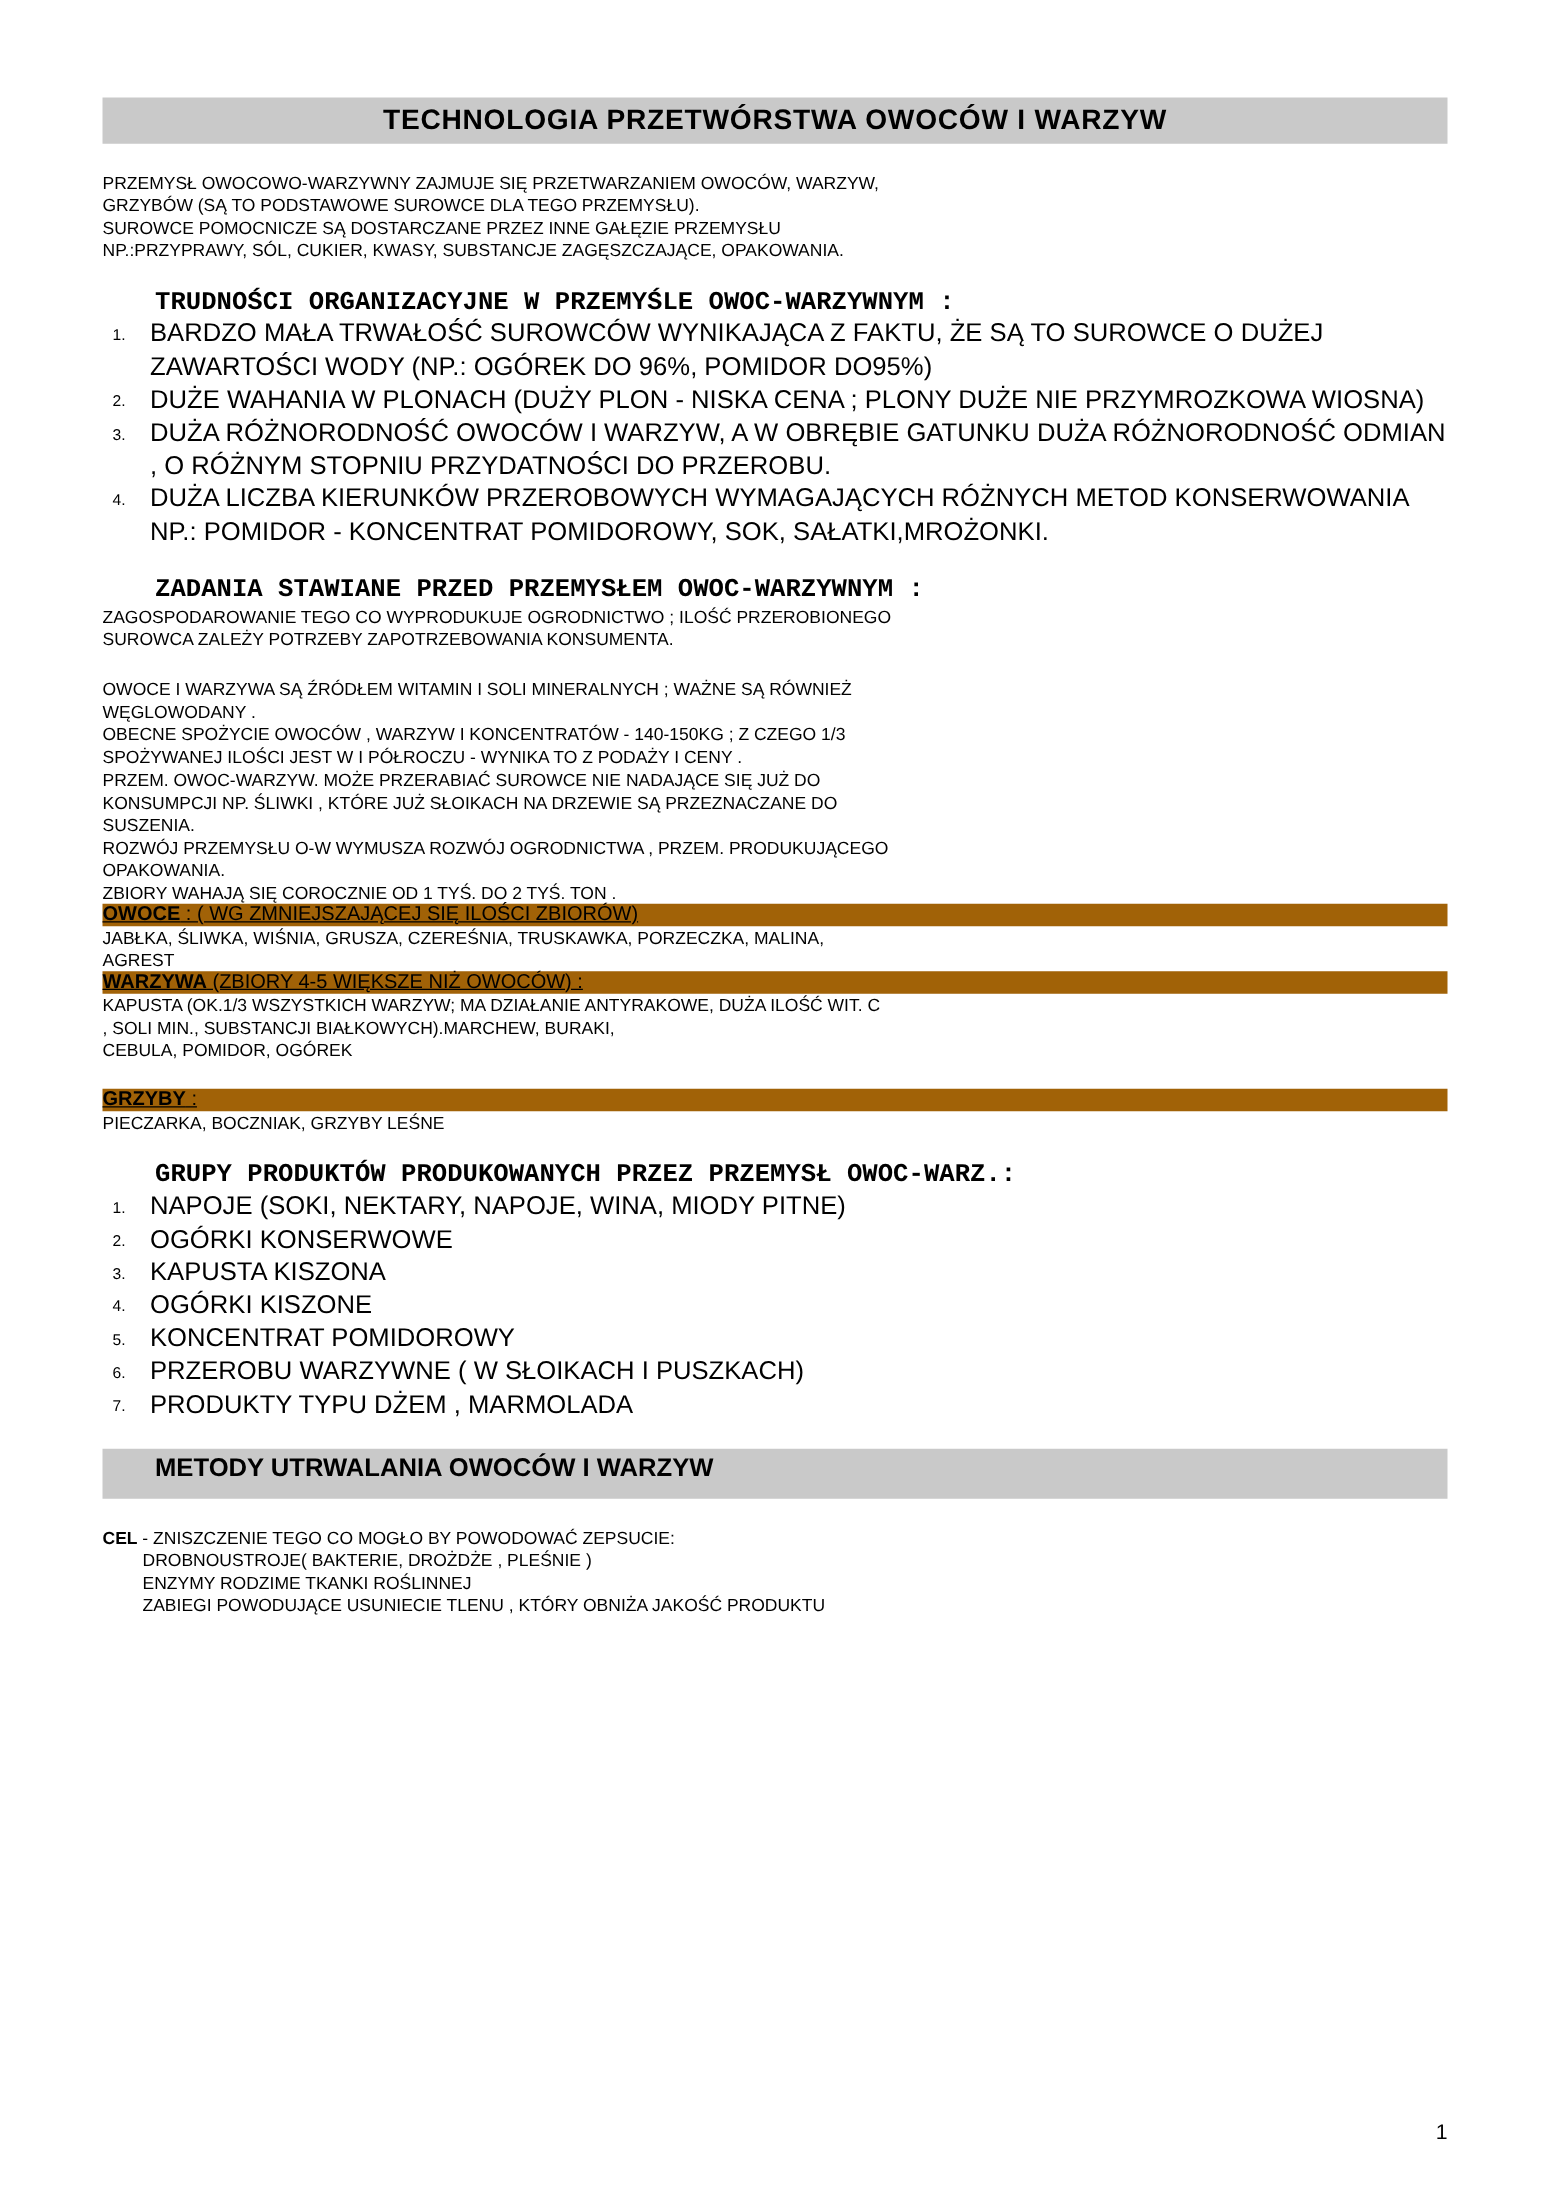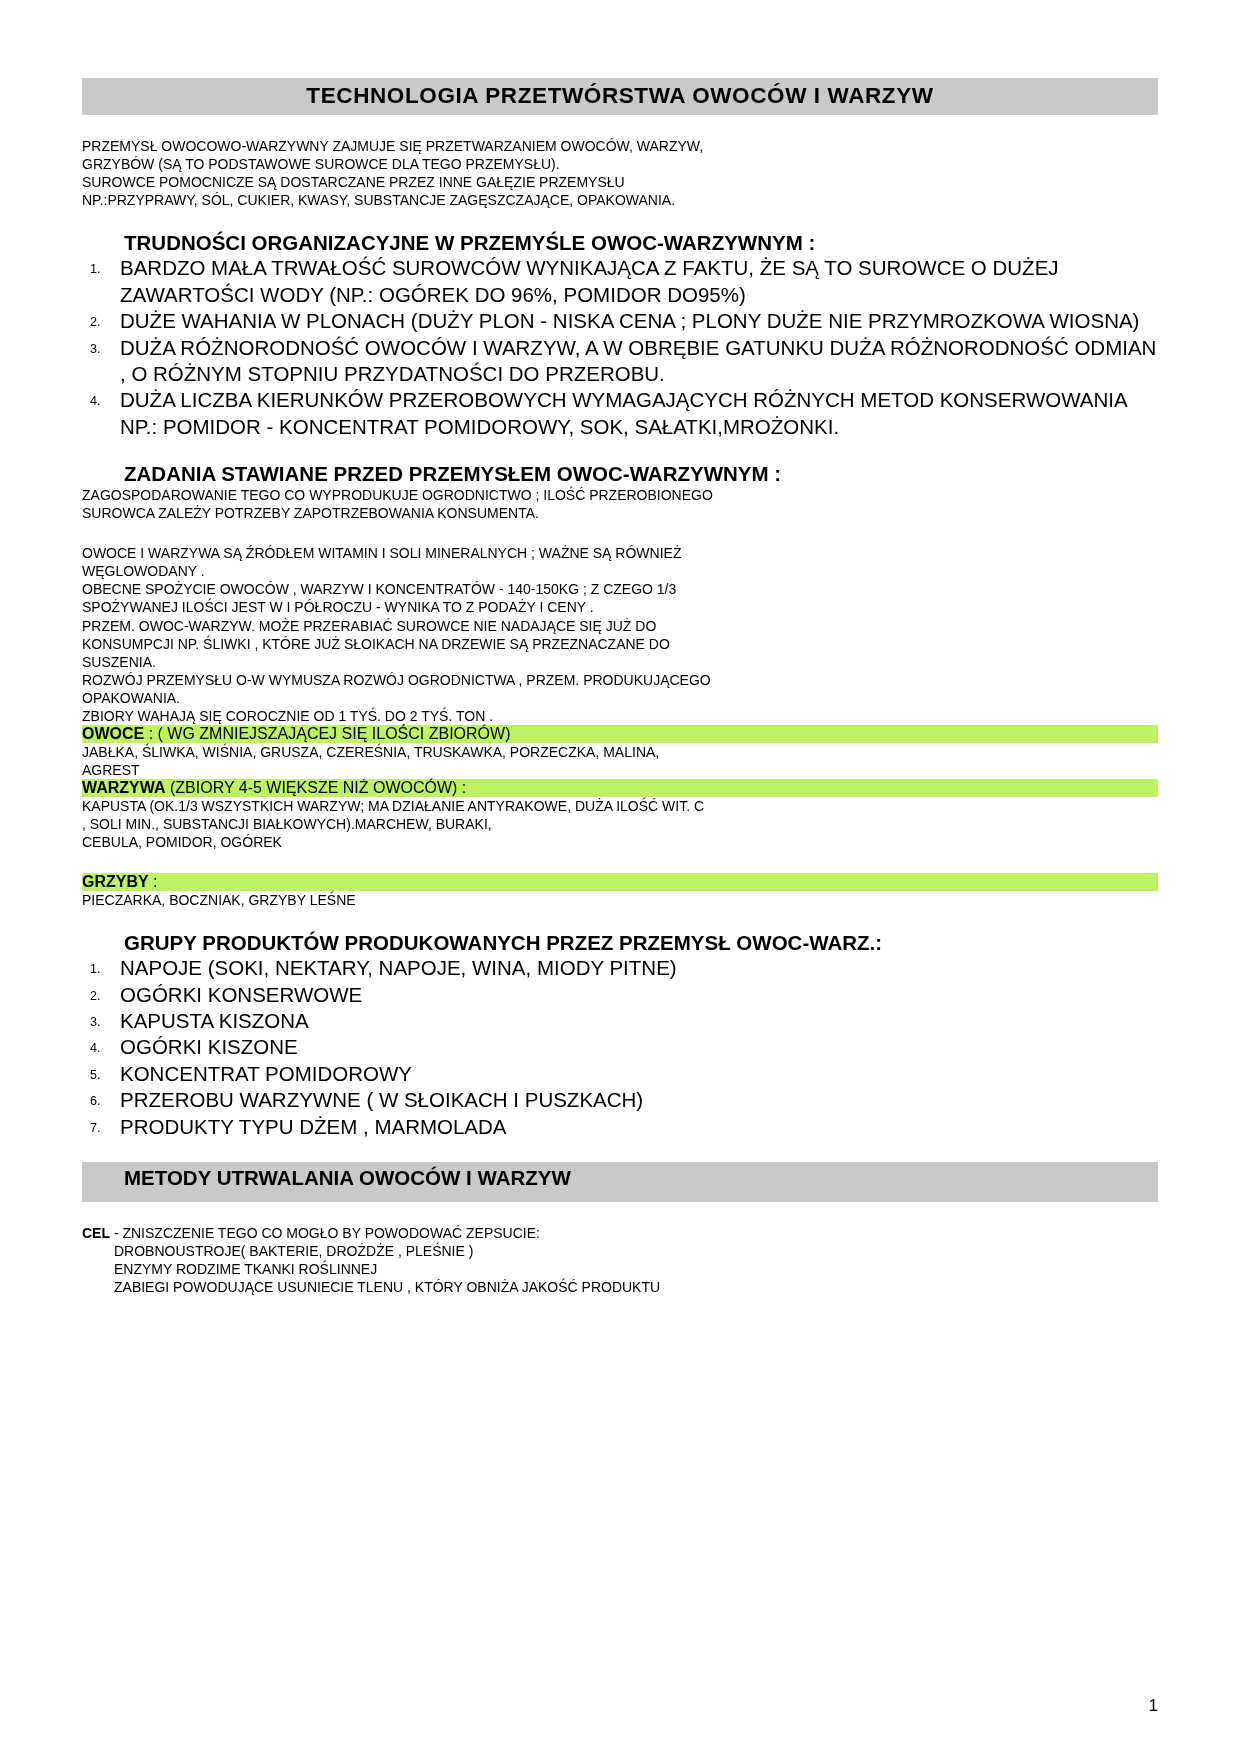--- a/index.html
+++ b/index.html
@@ -35,20 +35,21 @@
     font-size: 14px;
     line-height: 1.29;
   }
   .gap-md { height: 22px; }
   .section-head {
     font-weight: bold;
     font-size: 20.5px;
     text-align: center;
     margin: 0;
     padding: 0;
+    font-family: Liberation Mono, monospace;
   }
   .section-head.indent-left {
     text-align: left;
     padding-left: 42px;
   }
   ol.numlist {
     margin: 0;
     padding: 0 0 0 0;
     list-style: none;
     counter-reset: li;
@@ -62,22 +63,23 @@
     margin: 0 0 0 0;
   }
   ol.numlist > li::before {
     content: counter(li) ".";
     position: absolute;
     left: 8px;
     top: 6px;
     font-size: 12.5px;
   }
   .hl {
-    background: #bef264;
+    background: #a16207;
     display: block;
+    text-decoration: underline;
   }
   b.lead { font-weight: bold; }
   .banner {
     background: #c9c9c9;
     font-weight: bold;
     font-size: 20.5px;
     padding: 4px 0 12px 42px;
   }
   .page-number {
     position: absolute;

